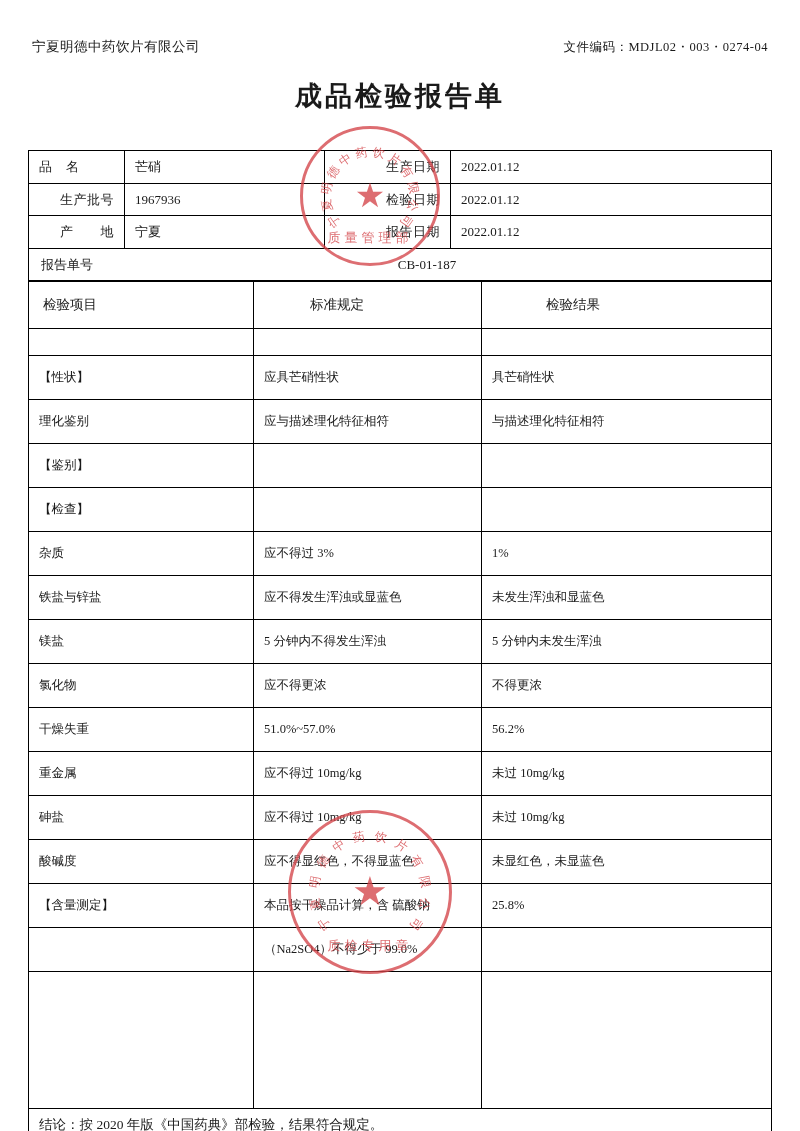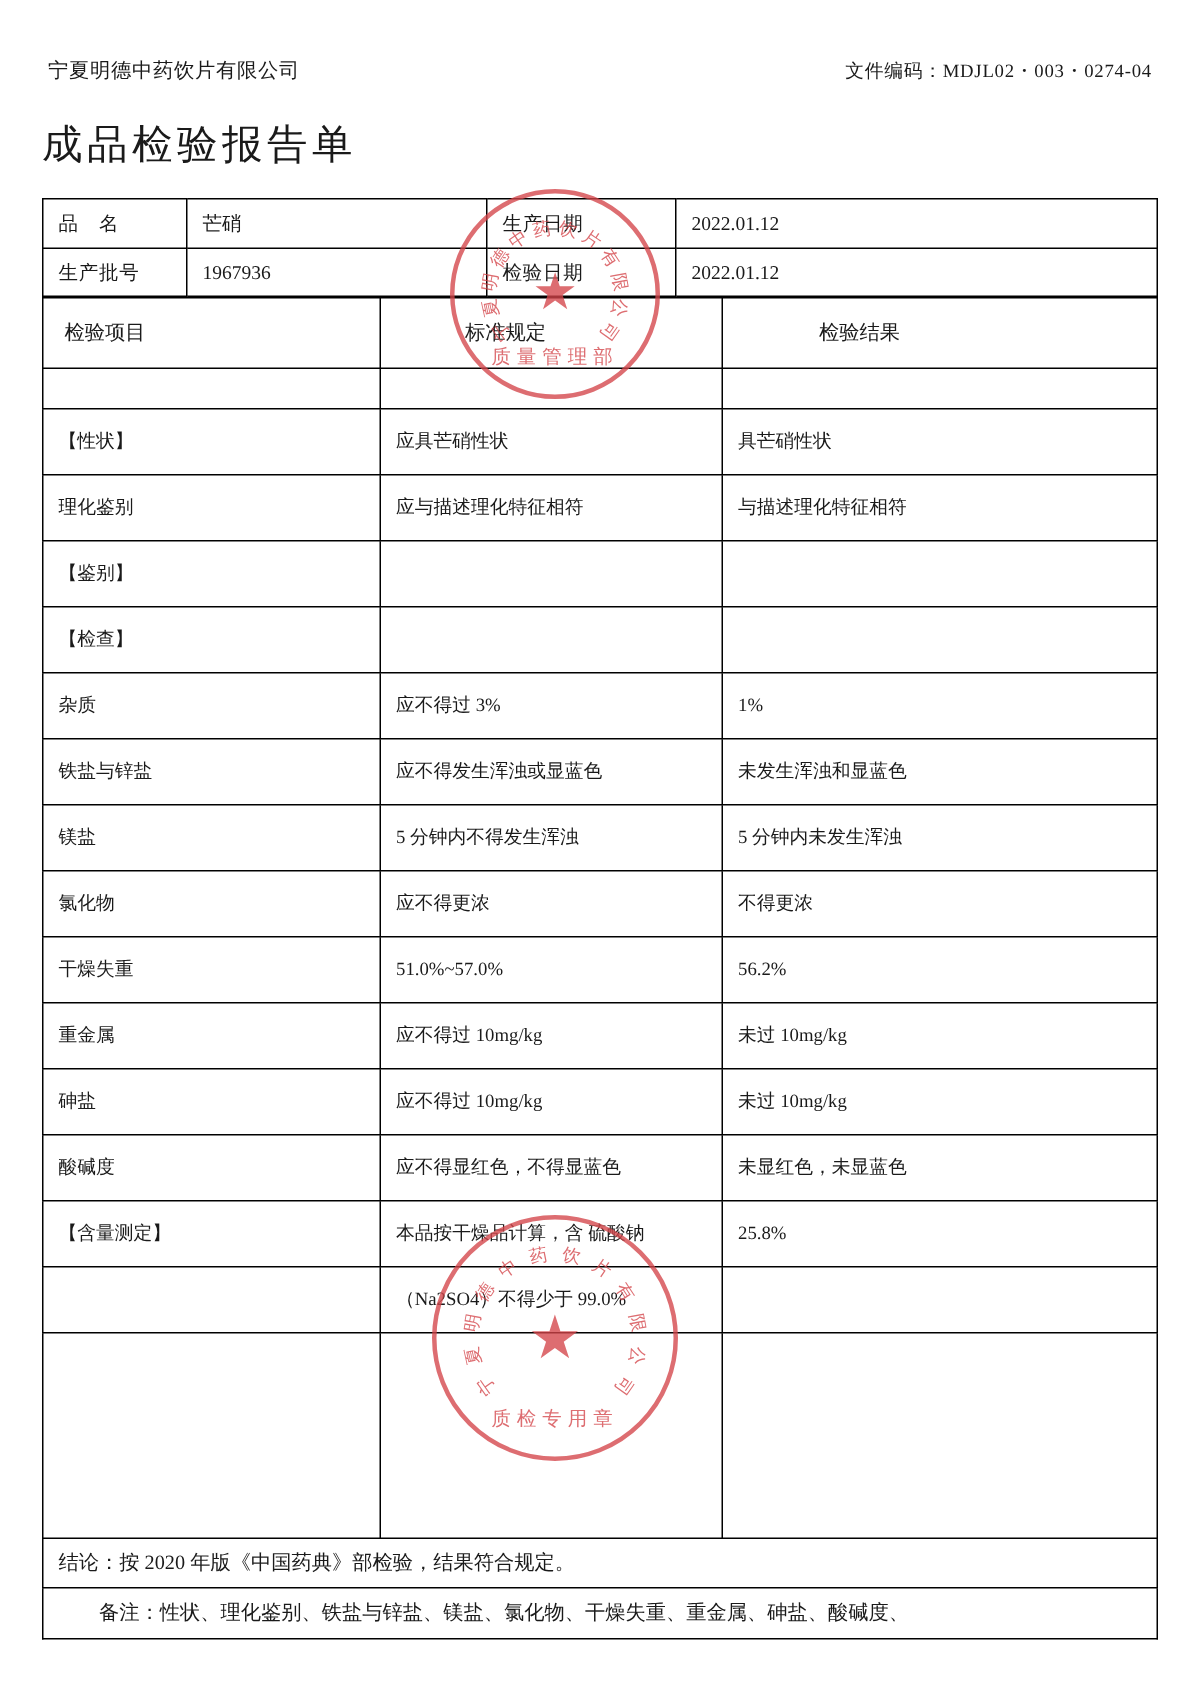--- a/index.html
+++ b/index.html
@@ -29,43 +29,45 @@
     justify-content: space-between;
     align-items: baseline;
     font-size: 13.5px;
     padding: 8px 4px 0 4px;
     letter-spacing: 0.5px;
   }
   .company { font-size: 13.5px; }
   .doc-no { font-size: 12.5px; }
 
   .title {
+    text-align: center;
     font-size: 27px;
-    font-weight: normal;
+    font-weight: bold;
     letter-spacing: 3px;
-    margin: 22px 0 18px 0;
+    margin: 22px 0 36px 0;
   }
 
   
   table.report {
     width: 100%;
     border-collapse: collapse;
     table-layout: fixed;
     font-size: 13px;
   }
   table.report td {
     border: 1px solid #000;
     padding: 6px 10px;
     vertical-align: middle;
     line-height: 1.5;
   }
   .lbl {
     width: 90px;
     letter-spacing: 0.5px;
     white-space: nowrap;
+    text-align: right;
   }
   .lbl-spread {
     display: flex;
     justify-content: space-between;
   }
   .val { }
   .c-mid-lbl { width: 96px; }
 
   .report-no-cell {
     text-align: center;
@@ -193,20 +195,32 @@
         </td>
         <td class="val">芒硝</td>
         <td class="lbl c-mid-lbl">生产日期</td>
         <td class="val">2022.01.12</td>
       </tr>
       <tr>
         <td class="lbl">生产批号</td>
         <td class="val">1967936</td>
         <td class="lbl c-mid-lbl">检验日期</td>
         <td class="val">2022.01.12</td>
+      </tr>
+      <tr>
+        <td class="lbl">产　　地</td>
+        <td class="val">宁夏</td>
+        <td class="lbl c-mid-lbl">报告日期</td>
+        <td class="val">2022.01.12</td>
+      </tr>
+      <tr>
+        <td colspan="4" class="report-no-cell">
+          <span class="report-no-label">报告单号</span>
+          <span>CB-01-187</span>
+        </td>
       </tr>
     </tbody>
   </table>
 
   <table class="report" style="border-top:none">
     <colgroup>
       <col style="width:225px">
       <col style="width:228px">
       <col>
     </colgroup>

